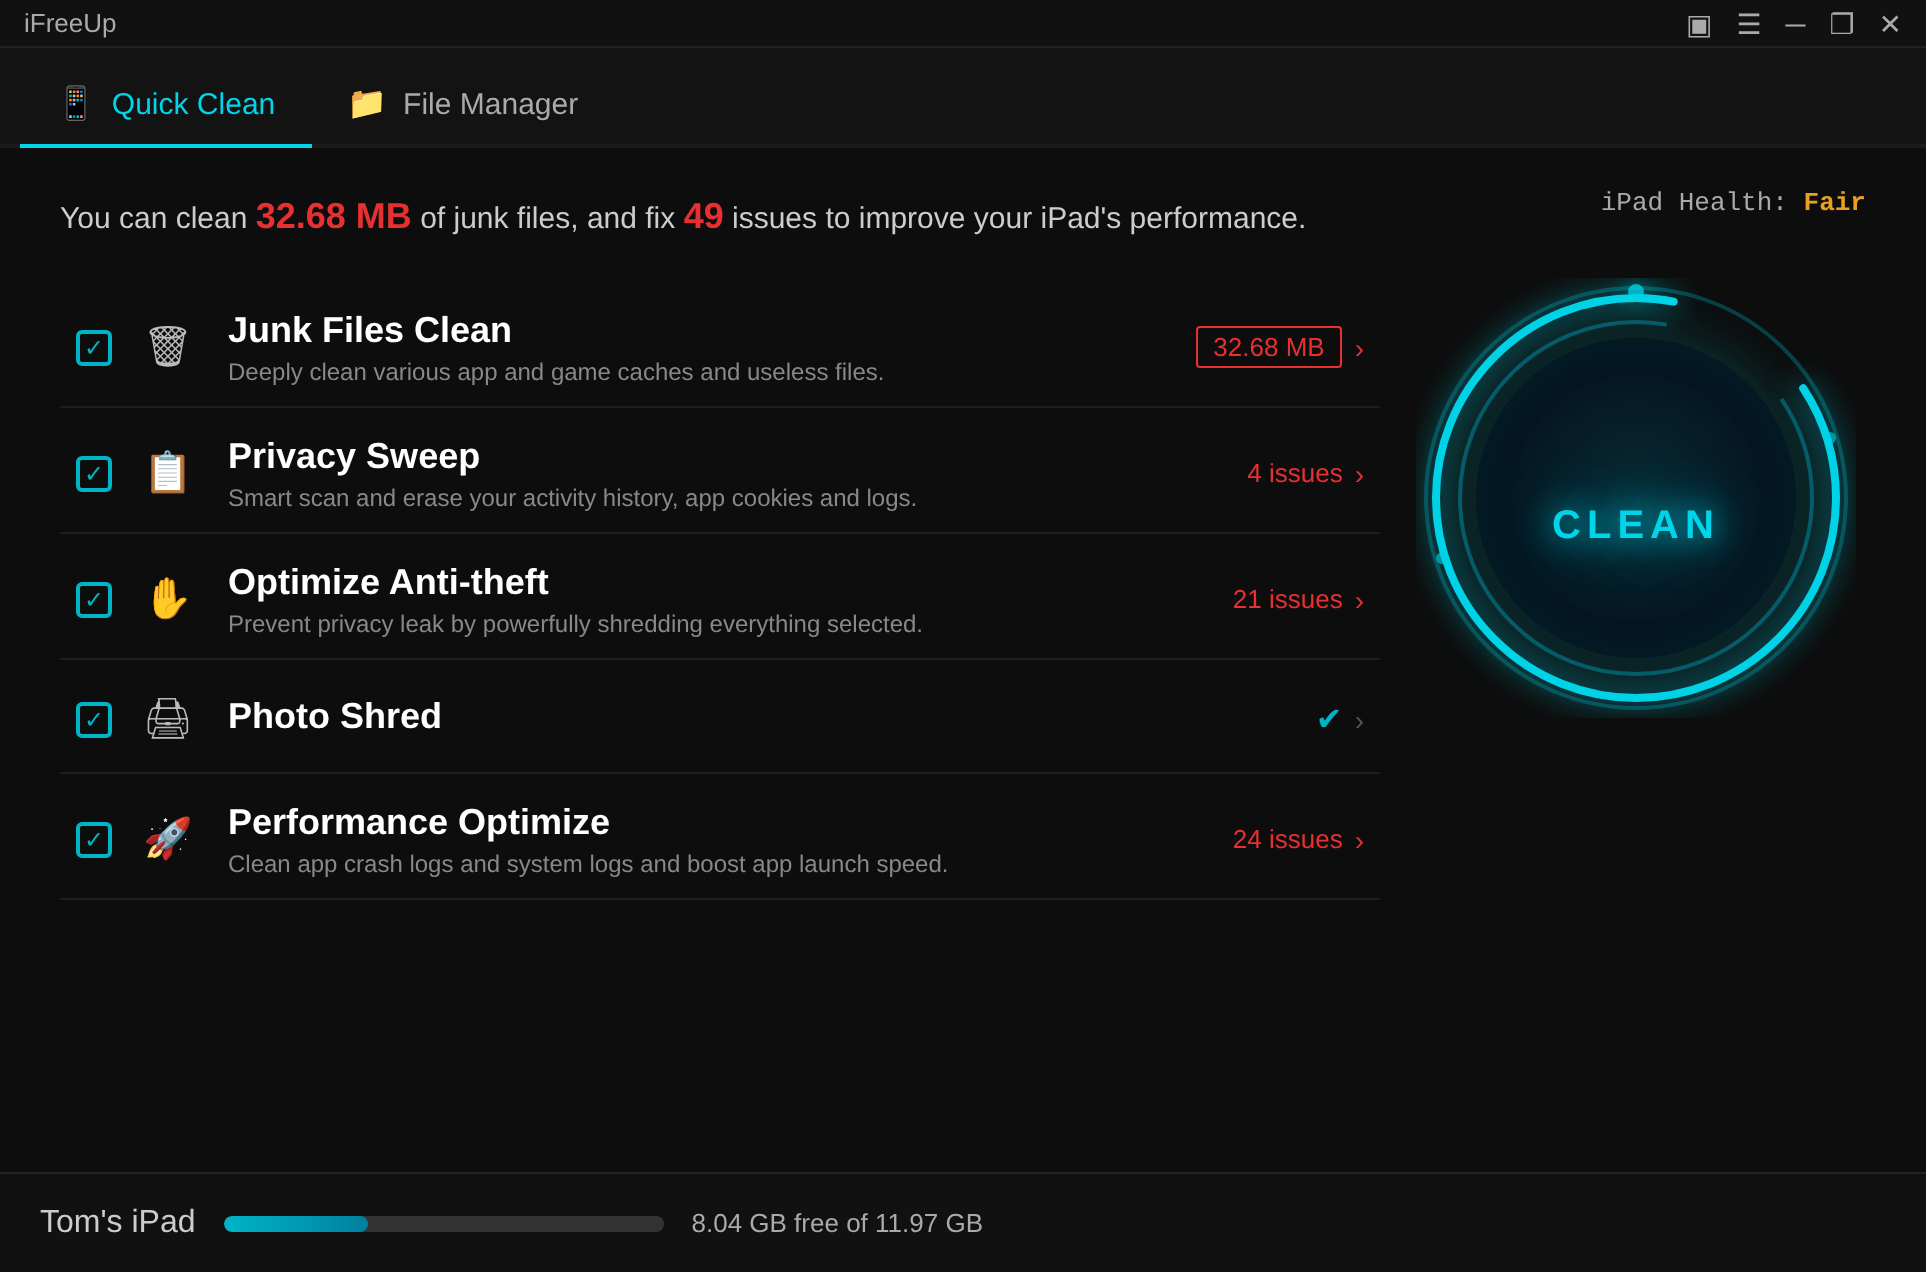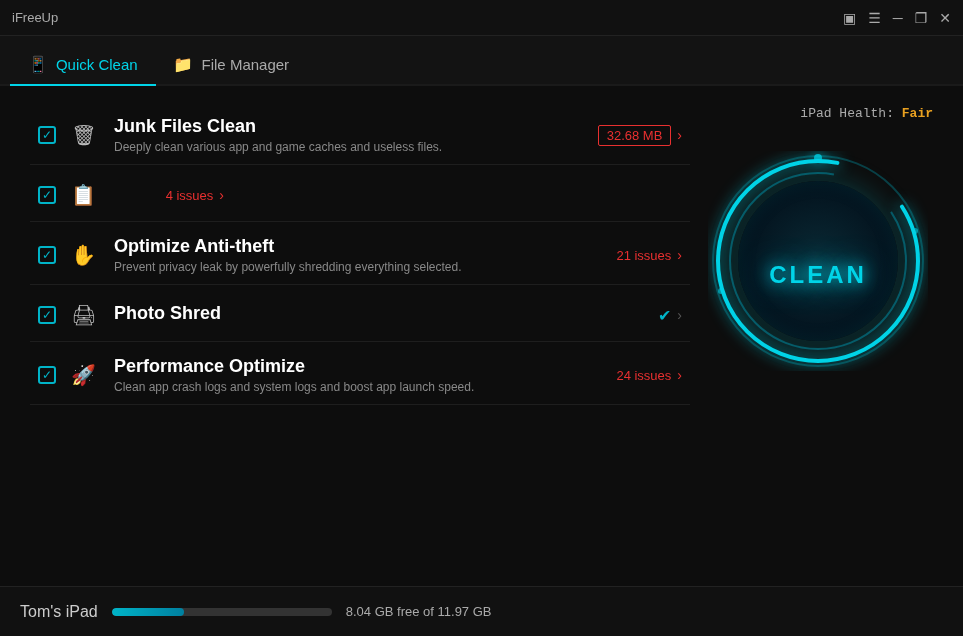--- a/index.html
+++ b/index.html
@@ -9,21 +9,21 @@
       background: #0d0d0d;
       color: #fff;
       font-family: 'Segoe UI', Arial, sans-serif;
       overflow: hidden;
       position: relative;
     }
 
     
     .titlebar {
       background: #111;
-      height: 36px;
+      height: 24px;
       display: flex;
       align-items: center;
       justify-content: space-between;
       padding: 0 12px;
       border-bottom: 1px solid #222;
     }
     .titlebar-title {
       color: #aaa;
       font-size: 13px;
     }
@@ -216,21 +216,21 @@
       cursor: pointer;
       display: flex;
       align-items: center;
       justify-content: center;
       position: relative;
       z-index: 2;
       box-shadow: 0 0 30px rgba(0,180,200,0.3), inset 0 0 20px rgba(0,180,200,0.1);
     }
 
     .clean-btn-label {
-      font-size: 24px;
+      font-size: 20px;
       font-weight: bold;
       color: #00d4e8;
       letter-spacing: 3px;
       text-shadow: 0 0 15px #00d4e8, 0 0 30px #00b4c8;
       margin-top: 28px;
     }
 
     
     .ring-svg {
       position: absolute;
@@ -313,20 +313,23 @@
   </div>
 </div>
 
 <div class="main">
 
   <div class="ipad-health">
     <span>iPad Health:</span>
     <span class="fair">Fair</span>
   </div>
 
+  <div class="summary">
+    <span>You can clean </span><span class="highlight-red">32.68 MB</span><span> of junk files, and fix </span><span class="highlight-red">49</span><span> issues to improve your iPad's performance.</span>
+  </div>
 
   <div class="items-list">
 
     <div class="item-row">
       <div class="item-checkbox">
         <span class="check">✓</span>
       </div>
       <div class="item-icon">🗑</div>
       <div class="item-text">
         <div class="item-title">Junk Files Clean</div>
@@ -336,20 +339,24 @@
         <span class="val boxed">32.68 MB</span>
         <span class="arrow">›</span>
       </div>
     </div>
 
     <div class="item-row">
       <div class="item-checkbox">
         <span class="check">✓</span>
       </div>
       <div class="item-icon">📋</div>
+      <div class="item-text">
+        <div class="item-title">Privacy Sweep</div>
+        <div class="item-desc">Smart scan and erase your activity history, app cookies and logs.</div>
+      </div>
       <div class="item-value">
         <span class="val">4 issues</span>
         <span class="arrow">›</span>
       </div>
     </div>
 
     <div class="item-row">
       <div class="item-checkbox">
         <span class="check">✓</span>
       </div>

